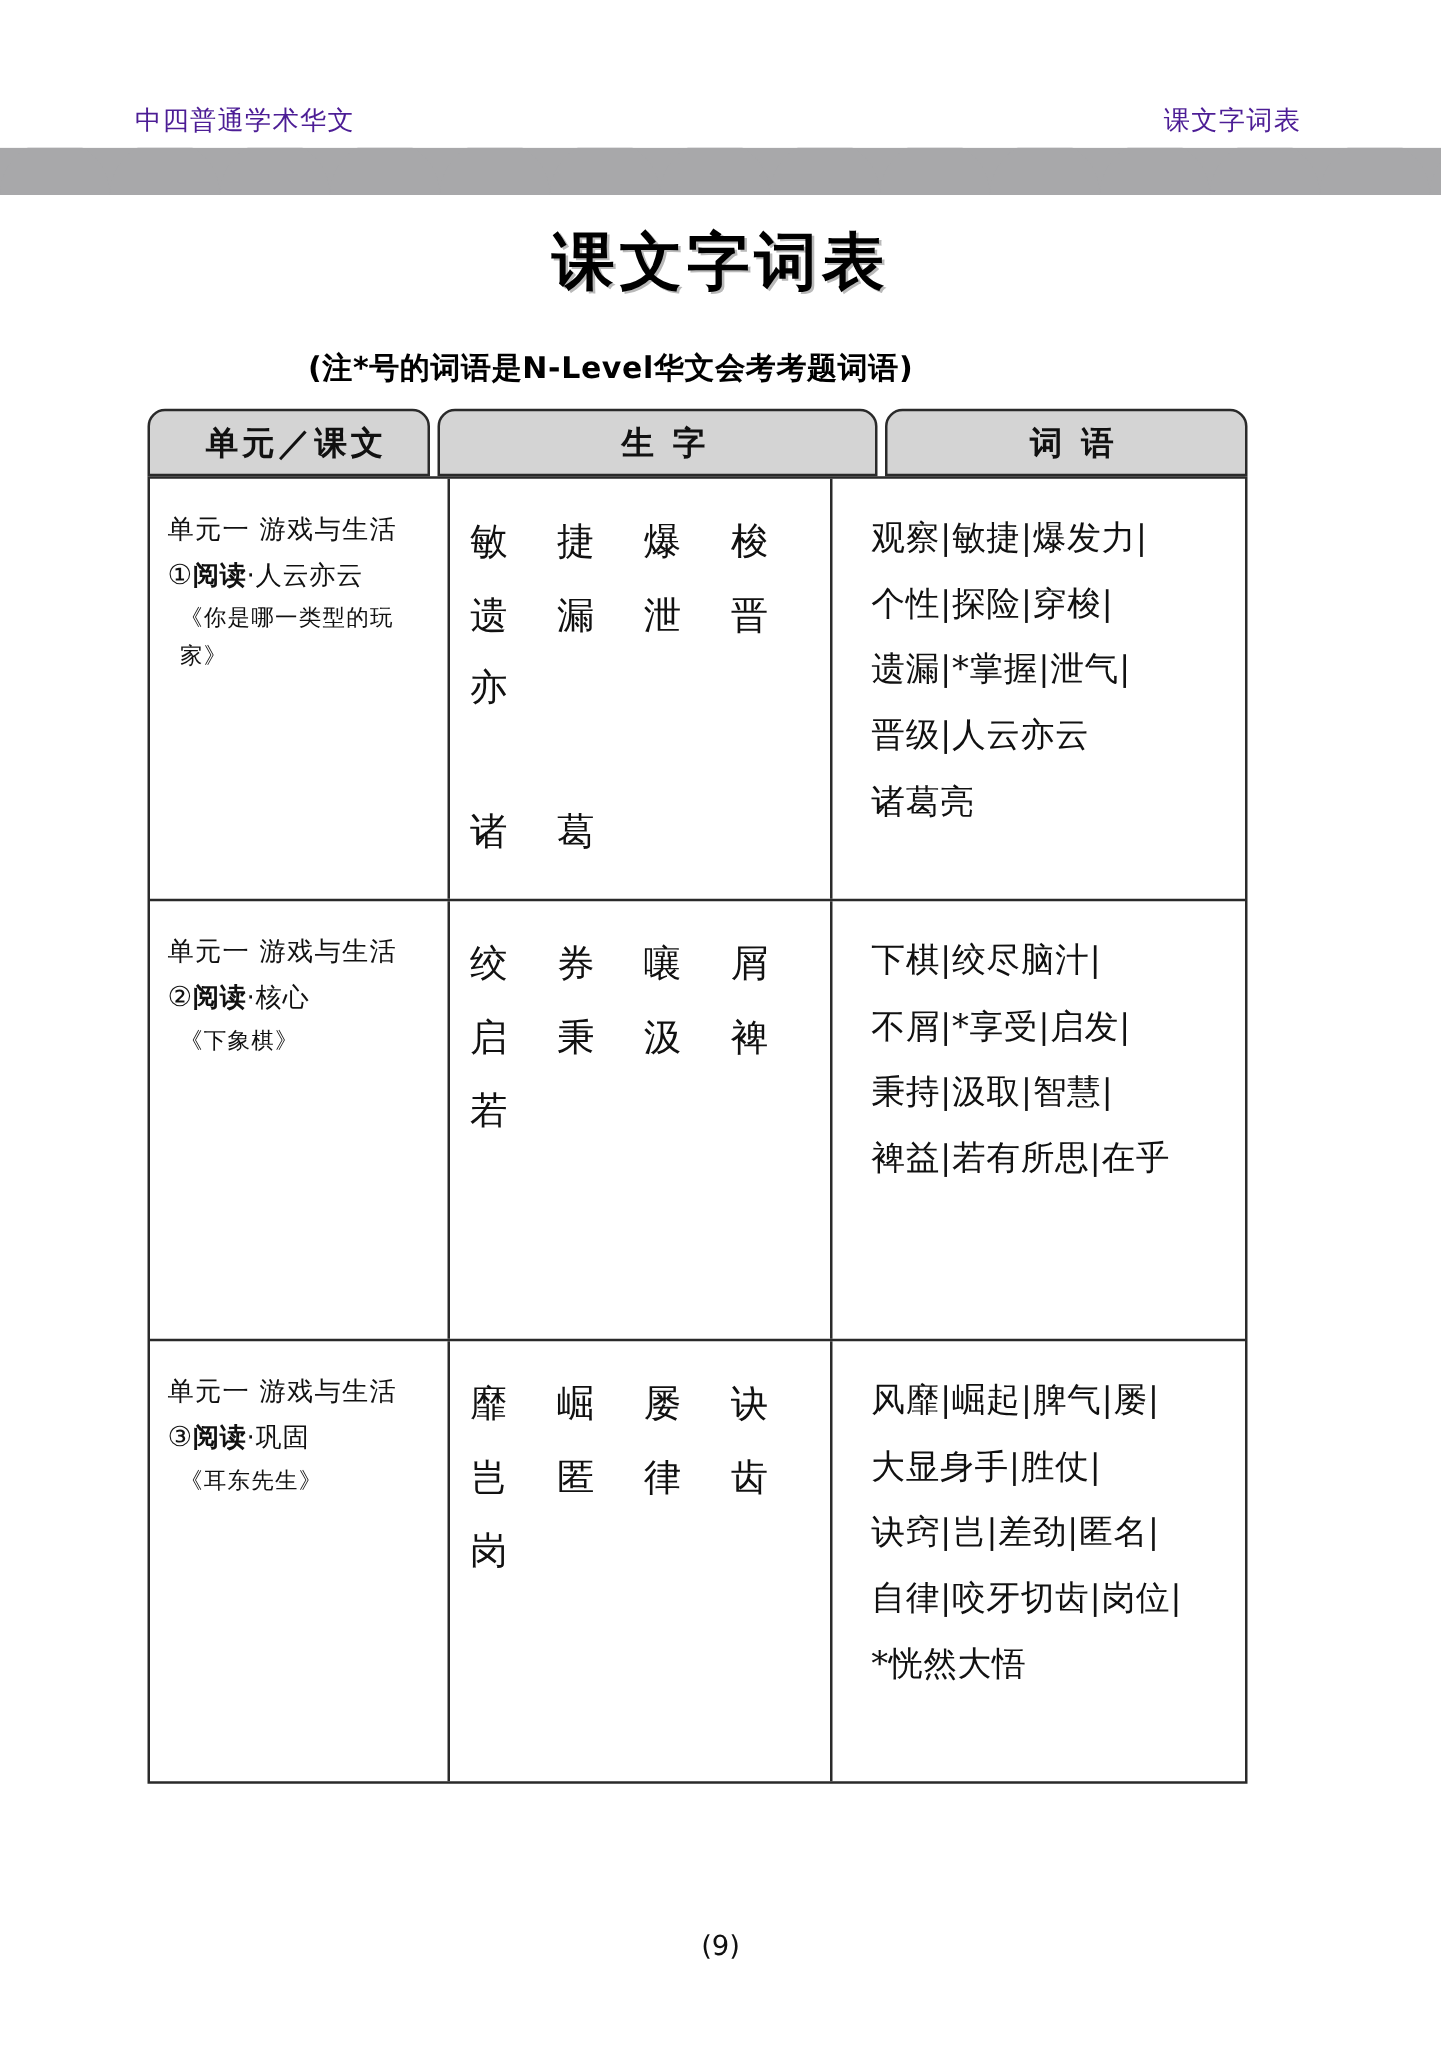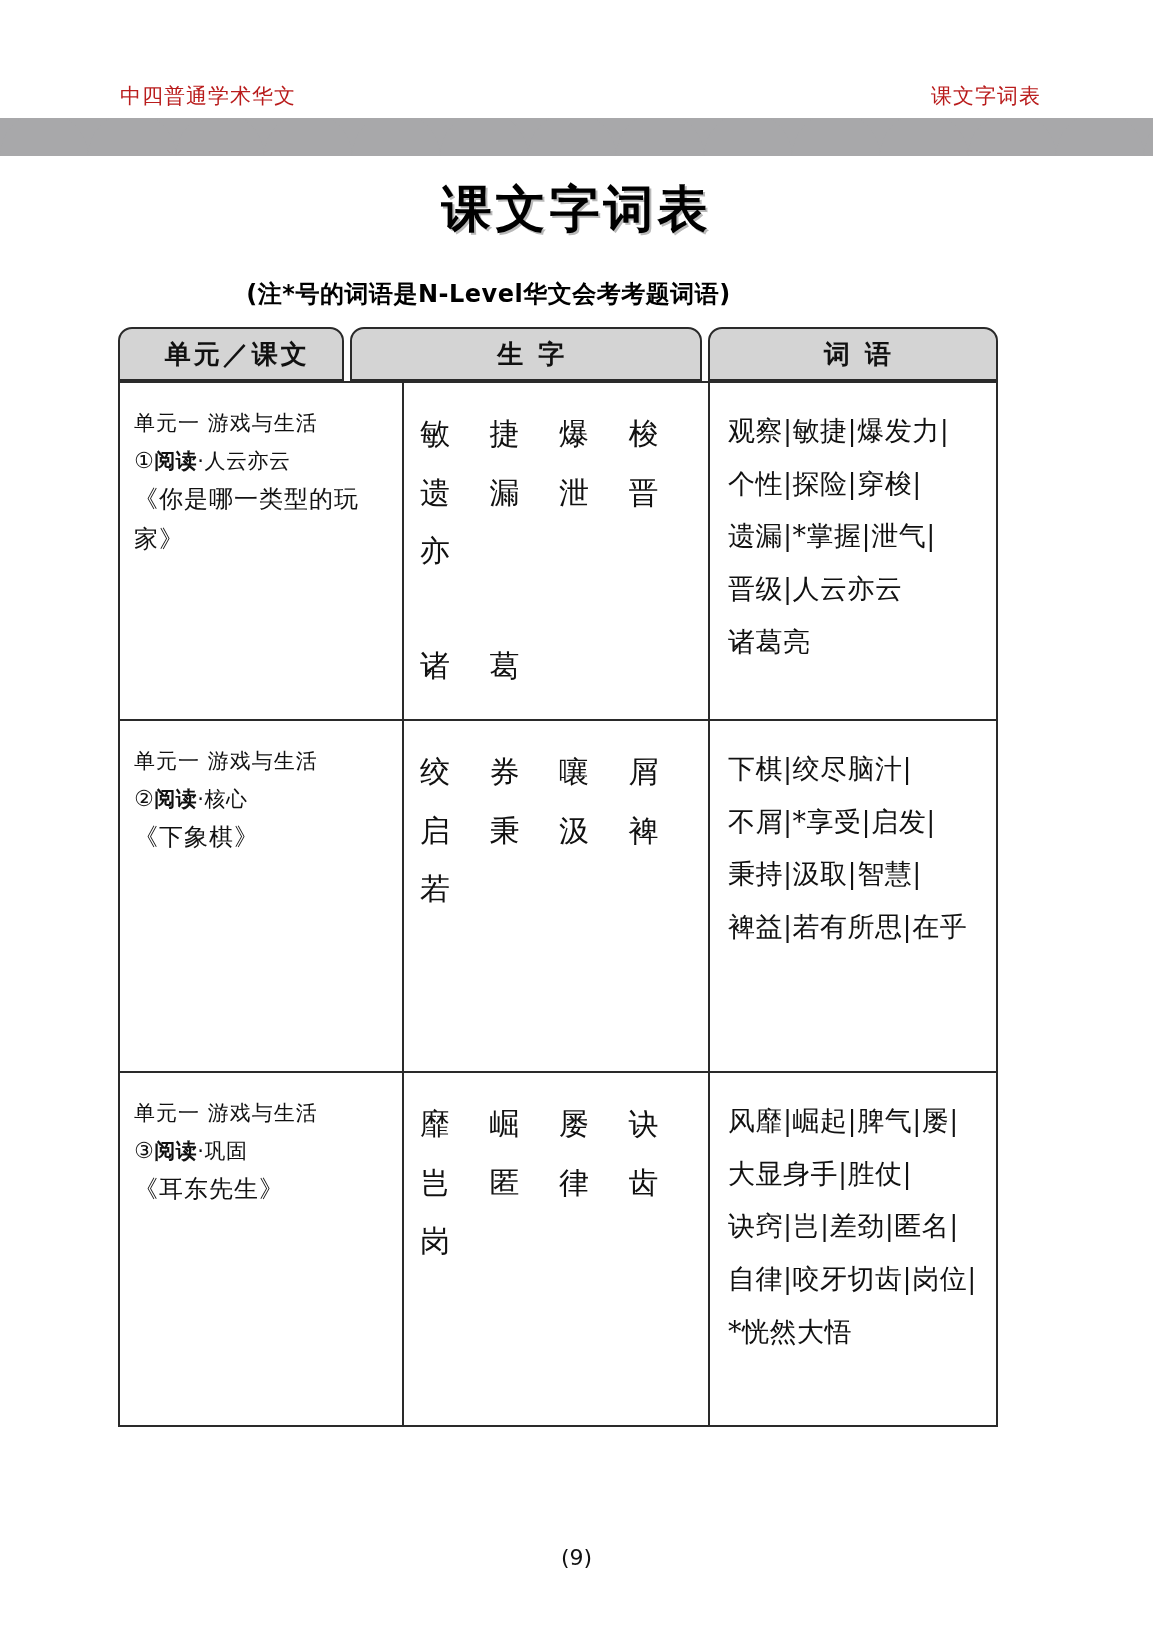--- a/index.html
+++ b/index.html
@@ -13,29 +13,29 @@
     position: relative;
     font-family: "Liberation Sans", sans-serif;
     color: #111;
     overflow: hidden;
   }
 
   
   .runhead {
     position: absolute;
     top: 82px;
-    left: 120px;
+    left: 108px;
     right: 112px;
     display: flex;
     justify-content: space-between;
     align-items: baseline;
     font-family: Liberation Mono, monospace;
     font-size: 21px;
     letter-spacing: 1px;
-    color: #b91c1c;
+    color: #4c1d95;
   }
 
   
   .scallop-band {
     position: absolute;
     top: 118px;
     left: 0;
     width: 1153px;
     height: 38px;
     overflow: hidden;
@@ -112,31 +112,32 @@
     border-bottom: 2px solid #2a2a2a;
     box-sizing: border-box;
   }
   .trow:last-child { border-bottom: none; }
 
   .cell {
     box-sizing: border-box;
     padding: 22px 10px 18px 14px;
   }
   .cell-unit {
-    width: 284px;
+    width: 240px;
     border-right: 2px solid #2a2a2a;
   }
   .cell-chars {
     width: 306px;
     border-right: 2px solid #2a2a2a;
     padding-left: 16px;
   }
   .cell-words {
     width: 266px;
     padding-left: 18px;
+    margin-left: 13px;
   }
 
   
   .unit-line {
     font-family: "DejaVu Sans", sans-serif;
     font-size: 21px;
     line-height: 1.75;
     color: #111;
     letter-spacing: 1px;
     white-space: nowrap;
@@ -149,23 +150,24 @@
     white-space: nowrap;
   }
   .unit-lesson .num {
     font-size: 22px;
   }
   .unit-lesson .read {
     font-weight: bold;
   }
   .unit-title {
     font-family: "DejaVu Serif", serif;
-    font-size: 24px;
+    font-size: 18px;
     line-height: 1.65;
     letter-spacing: 1px;
+    margin-left: 10px;
   }
 
   
   .chars-grid {
     display: grid;
     grid-template-columns: repeat(4, 1fr);
     font-family: "DejaVu Serif", serif;
     font-size: 30px;
     line-height: 1.95;
     color: #111;

